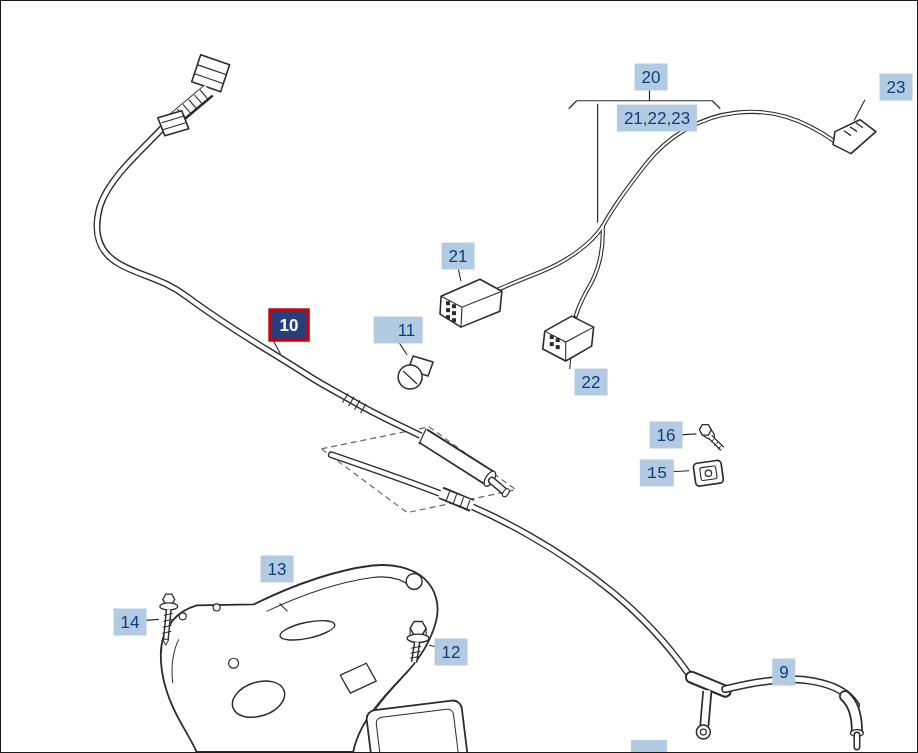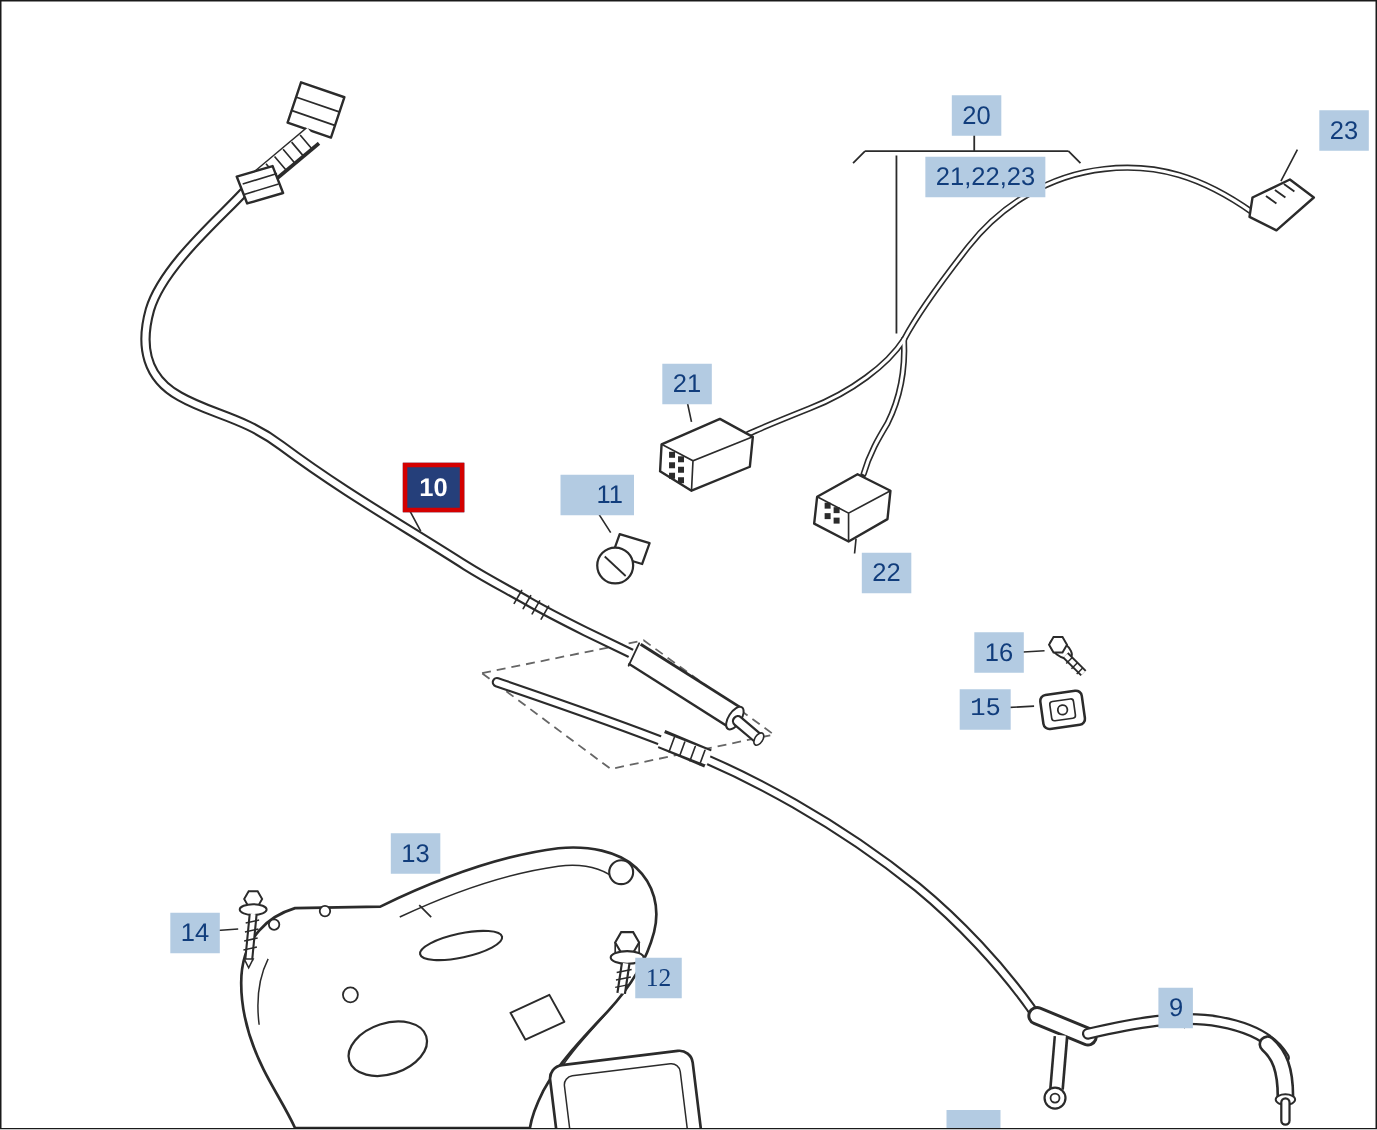--- a/index.html
+++ b/index.html
@@ -192,16 +192,16 @@
   <div class="plabel" style="left:656px;top:117px;">21,22,23</div>
   <div class="plabel" style="left:895px;top:86px;">23</div>
   <div class="plabel" style="left:457px;top:255px;">21</div>
   <div class="plabel" style="left:570px;top:381px;margin-left:20px;">22</div>
   <div class="plabel" style="left:397px;top:329px;padding-left:24px;">11</div>
   <div class="plabel hl" style="left:272px;top:324px;">10</div>
   <div class="plabel" style="left:665px;top:434px;">16</div>
   <div class="plabel" style="left:656px;top:472px;font-family:Liberation Mono, monospace;">15</div>
   <div class="plabel" style="left:276px;top:568px;text-align:center;">13</div>
   <div class="plabel" style="left:129px;top:621px;">14</div>
-  <div class="plabel" style="left:438px;top:651px;font-family:Liberation Serif, serif;">12</div>
+  <div class="plabel" style="left:450px;top:651px;">12</div>
   <div class="plabel" style="left:783px;top:671px;">9</div>
   <div class="plabel partial" style="left:648px;top:757px;"></div>
 </div>
 
 </body></html>

